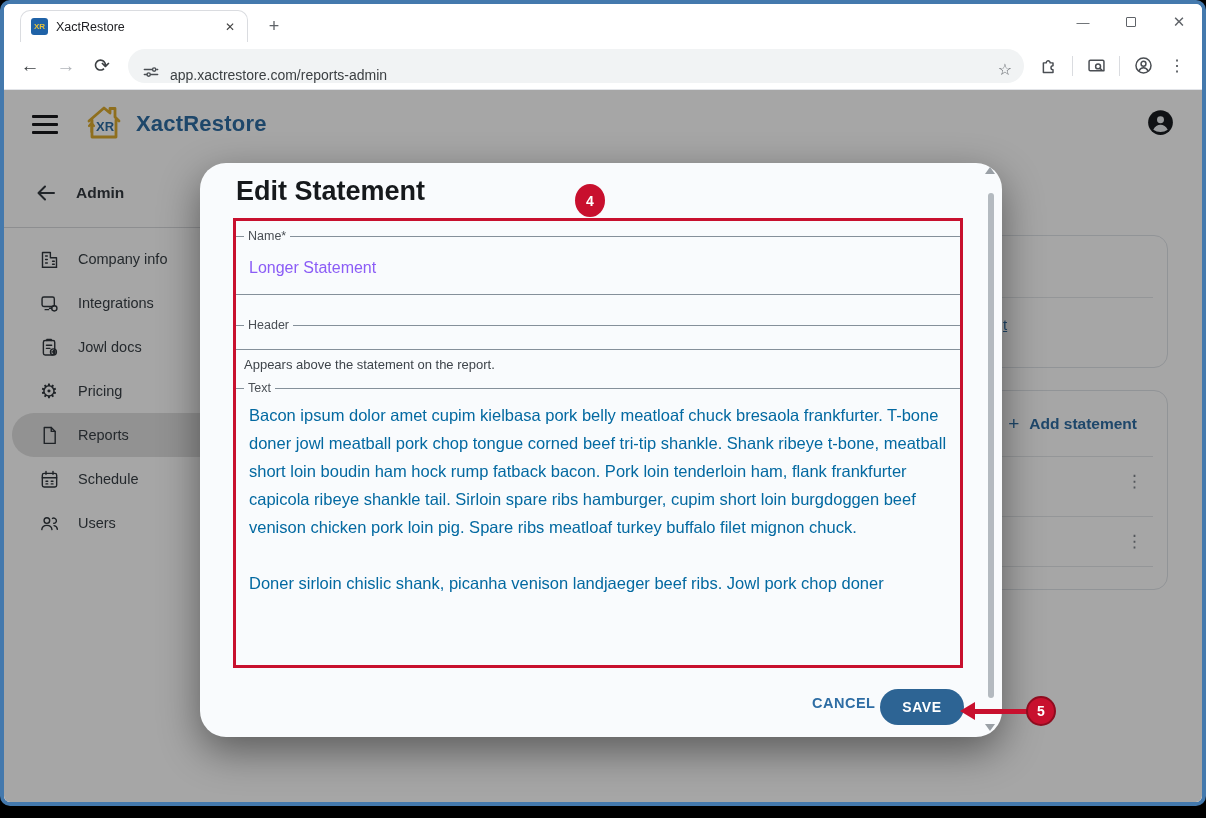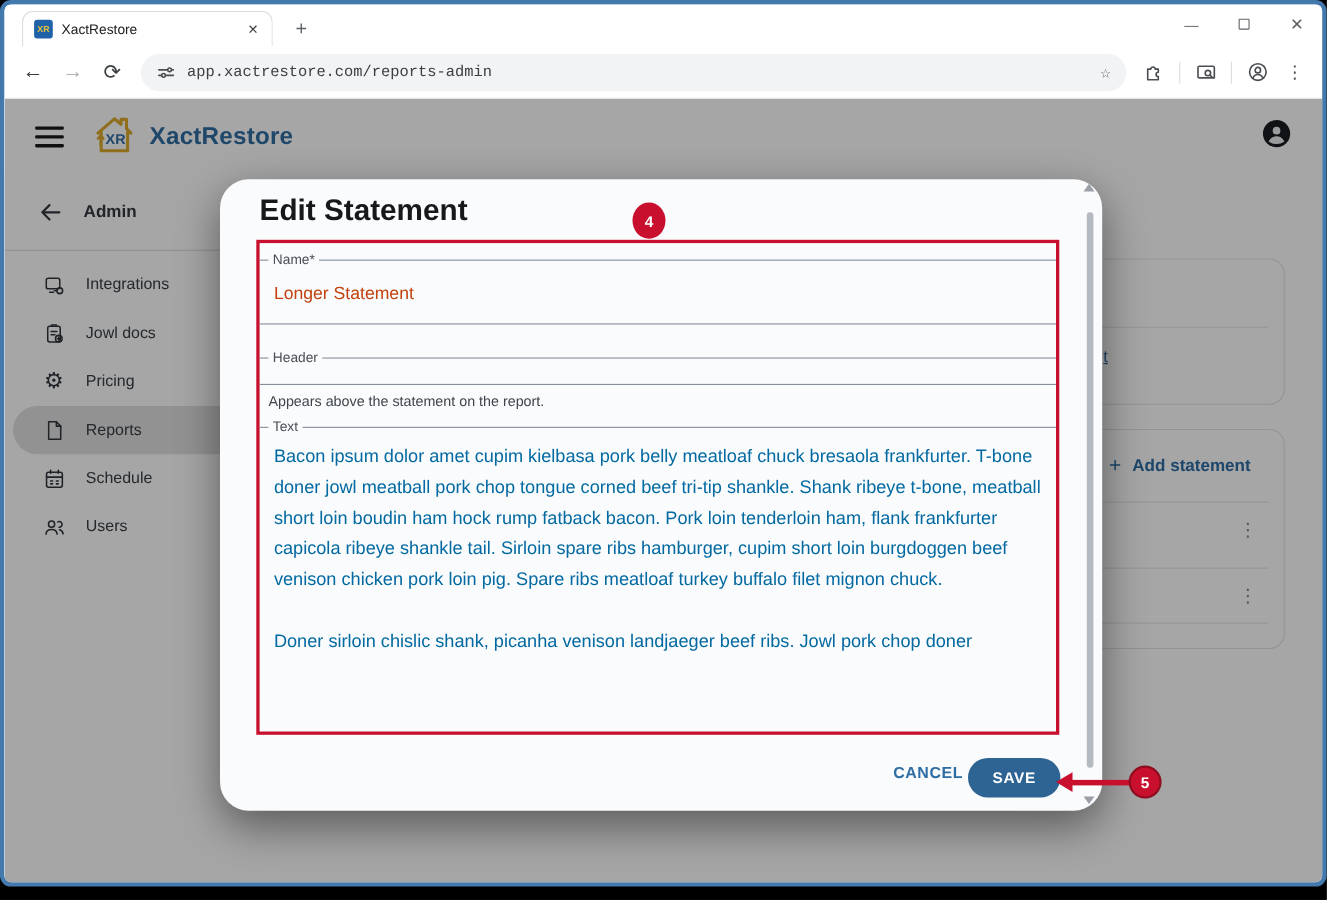--- a/index.html
+++ b/index.html
@@ -26,21 +26,21 @@
   .winbtn .maxbox { width:10px; height:10px; border:1.4px solid #5f6368; border-radius:1px; }
   .winbtn.close { font-size:15px; }
 
   
   .toolbar { height:48px; background:#fff; border-bottom:1px solid #e2e4e8;
     display:flex; align-items:center; padding:0 10px; gap:4px; }
   .navbtn { width:32px; height:32px; display:flex; align-items:center; justify-content:center;
     font-size:19px; color:#3c4043; border-radius:50%; }
   .navbtn.disabled { color:#b0b3b8; }
   .omnibox { flex:1; height:34px; margin:0 6px; background:#f1f3f4; border-radius:17px;
-    display:flex; align-items:center; padding:0 6px 0 12px;font-family:Liberation Mono, monospace; }
+    display:flex; align-items:flex-end; padding:0 6px 0 12px; }
   .siteinfo { width:22px; height:22px; color:#5f6368; display:flex; align-items:center; justify-content:center; }
   .url { flex:1; margin-left:8px; font-size:14px; color:#3c4043; }
   .star { width:26px; height:26px; display:flex; align-items:center; justify-content:center; font-size:16px; color:#5f6368; }
   .tb-icon { width:30px; height:30px; display:flex; align-items:center; justify-content:center; color:#4a4e53; }
   .tb-sep { width:1px; height:20px; background:#dadce0; margin:0 4px; }
   .kebab { font-size:16px; color:#4a4e53; }
 
   
   .viewport { position:relative; height:712px; background:#fff; overflow:hidden; }
 
@@ -87,21 +87,21 @@
 
   
   .modal { position:absolute; left:196px; top:73px; width:802px; height:574px; z-index:10;
     background:#f9fbfd; border-radius:26px; box-shadow:0 14px 40px rgba(0,0,0,.45); }
   .modal-title { position:absolute; left:36px; top:13px; font-size:27px; font-weight:700; color:#16191c; }
   .redrect { position:absolute; left:33px; top:55px; width:730px; height:450px;
     border:3px solid #c8102e; overflow:hidden; }
   .flabel { display:flex; align-items:center; font-size:12.5px; color:#4a4f55; height:14px; }
   .flabel::before { content:""; width:8px; height:1px; background:#85909a; margin-right:4px; flex:0 0 auto; }
   .flabel::after { content:""; flex:1; height:1px; background:#85909a; margin-left:4px; }
-  .fvalue { font-size:16px; color:#c2410c; padding-left:13px; }
+  .fvalue { font-size:16px; color:#8b5cf6; padding-left:13px; }
   .uline { height:1px; background:#85909a; }
   .helper { font-size:13px; color:#3e444a; padding-left:8px; }
   .bigtext { font-size:16.5px; line-height:28px; color:#0369a1; padding:0 10px 0 13px;
     white-space:pre-wrap; }
   .modal-actions-cancel { position:absolute; left:612px; top:532px; font-size:14.5px;
     font-weight:700; letter-spacing:.5px; color:#2e6da4; background:none; border:none; }
   .modal-actions-save { position:absolute; left:680px; top:526px; width:84px; height:36px;
     border:none; border-radius:19px; background:#2d6494; color:#fff; font-size:14px;
     font-weight:700; letter-spacing:.6px; display:flex; align-items:center; justify-content:center; }
   
@@ -213,20 +213,30 @@
       <svg class="mini" width="24" height="24" viewBox="0 0 24 24" style="stroke:#34393f;stroke-width:2">
         <path d="M20 12H4.5M11 5.5 4.5 12l6.5 6.5"></path>
       </svg>
       <span class="admin-label">Admin</span>
     </div>
 
     <div class="nav">
       <div class="nav-item">
         <span class="nav-ico">
           <svg viewBox="0 0 24 24">
+              <path d="M4 21V4h9v6h7v11z"></path>
+              <path d="M4 21h16"></path>
+              <path d="M7.5 8h2M7.5 12h2M7.5 16h2M15.5 14h2M15.5 17.5h2"></path>
+            </svg>
+        </span>
+        <span>Company info</span>
+      </div>
+      <div class="nav-item">
+        <span class="nav-ico">
+          <svg viewBox="0 0 24 24">
               <rect x="3.5" y="4.5" width="14" height="11" rx="2"></rect>
               <path d="M7 19h4"></path>
               <circle cx="17.5" cy="17.5" r="3"></circle>
               <path d="M14.5 17.5h-2.5"></path>
             </svg>
         </span>
         <span>Integrations</span>
       </div>
       <div class="nav-item">
         <span class="nav-ico">

